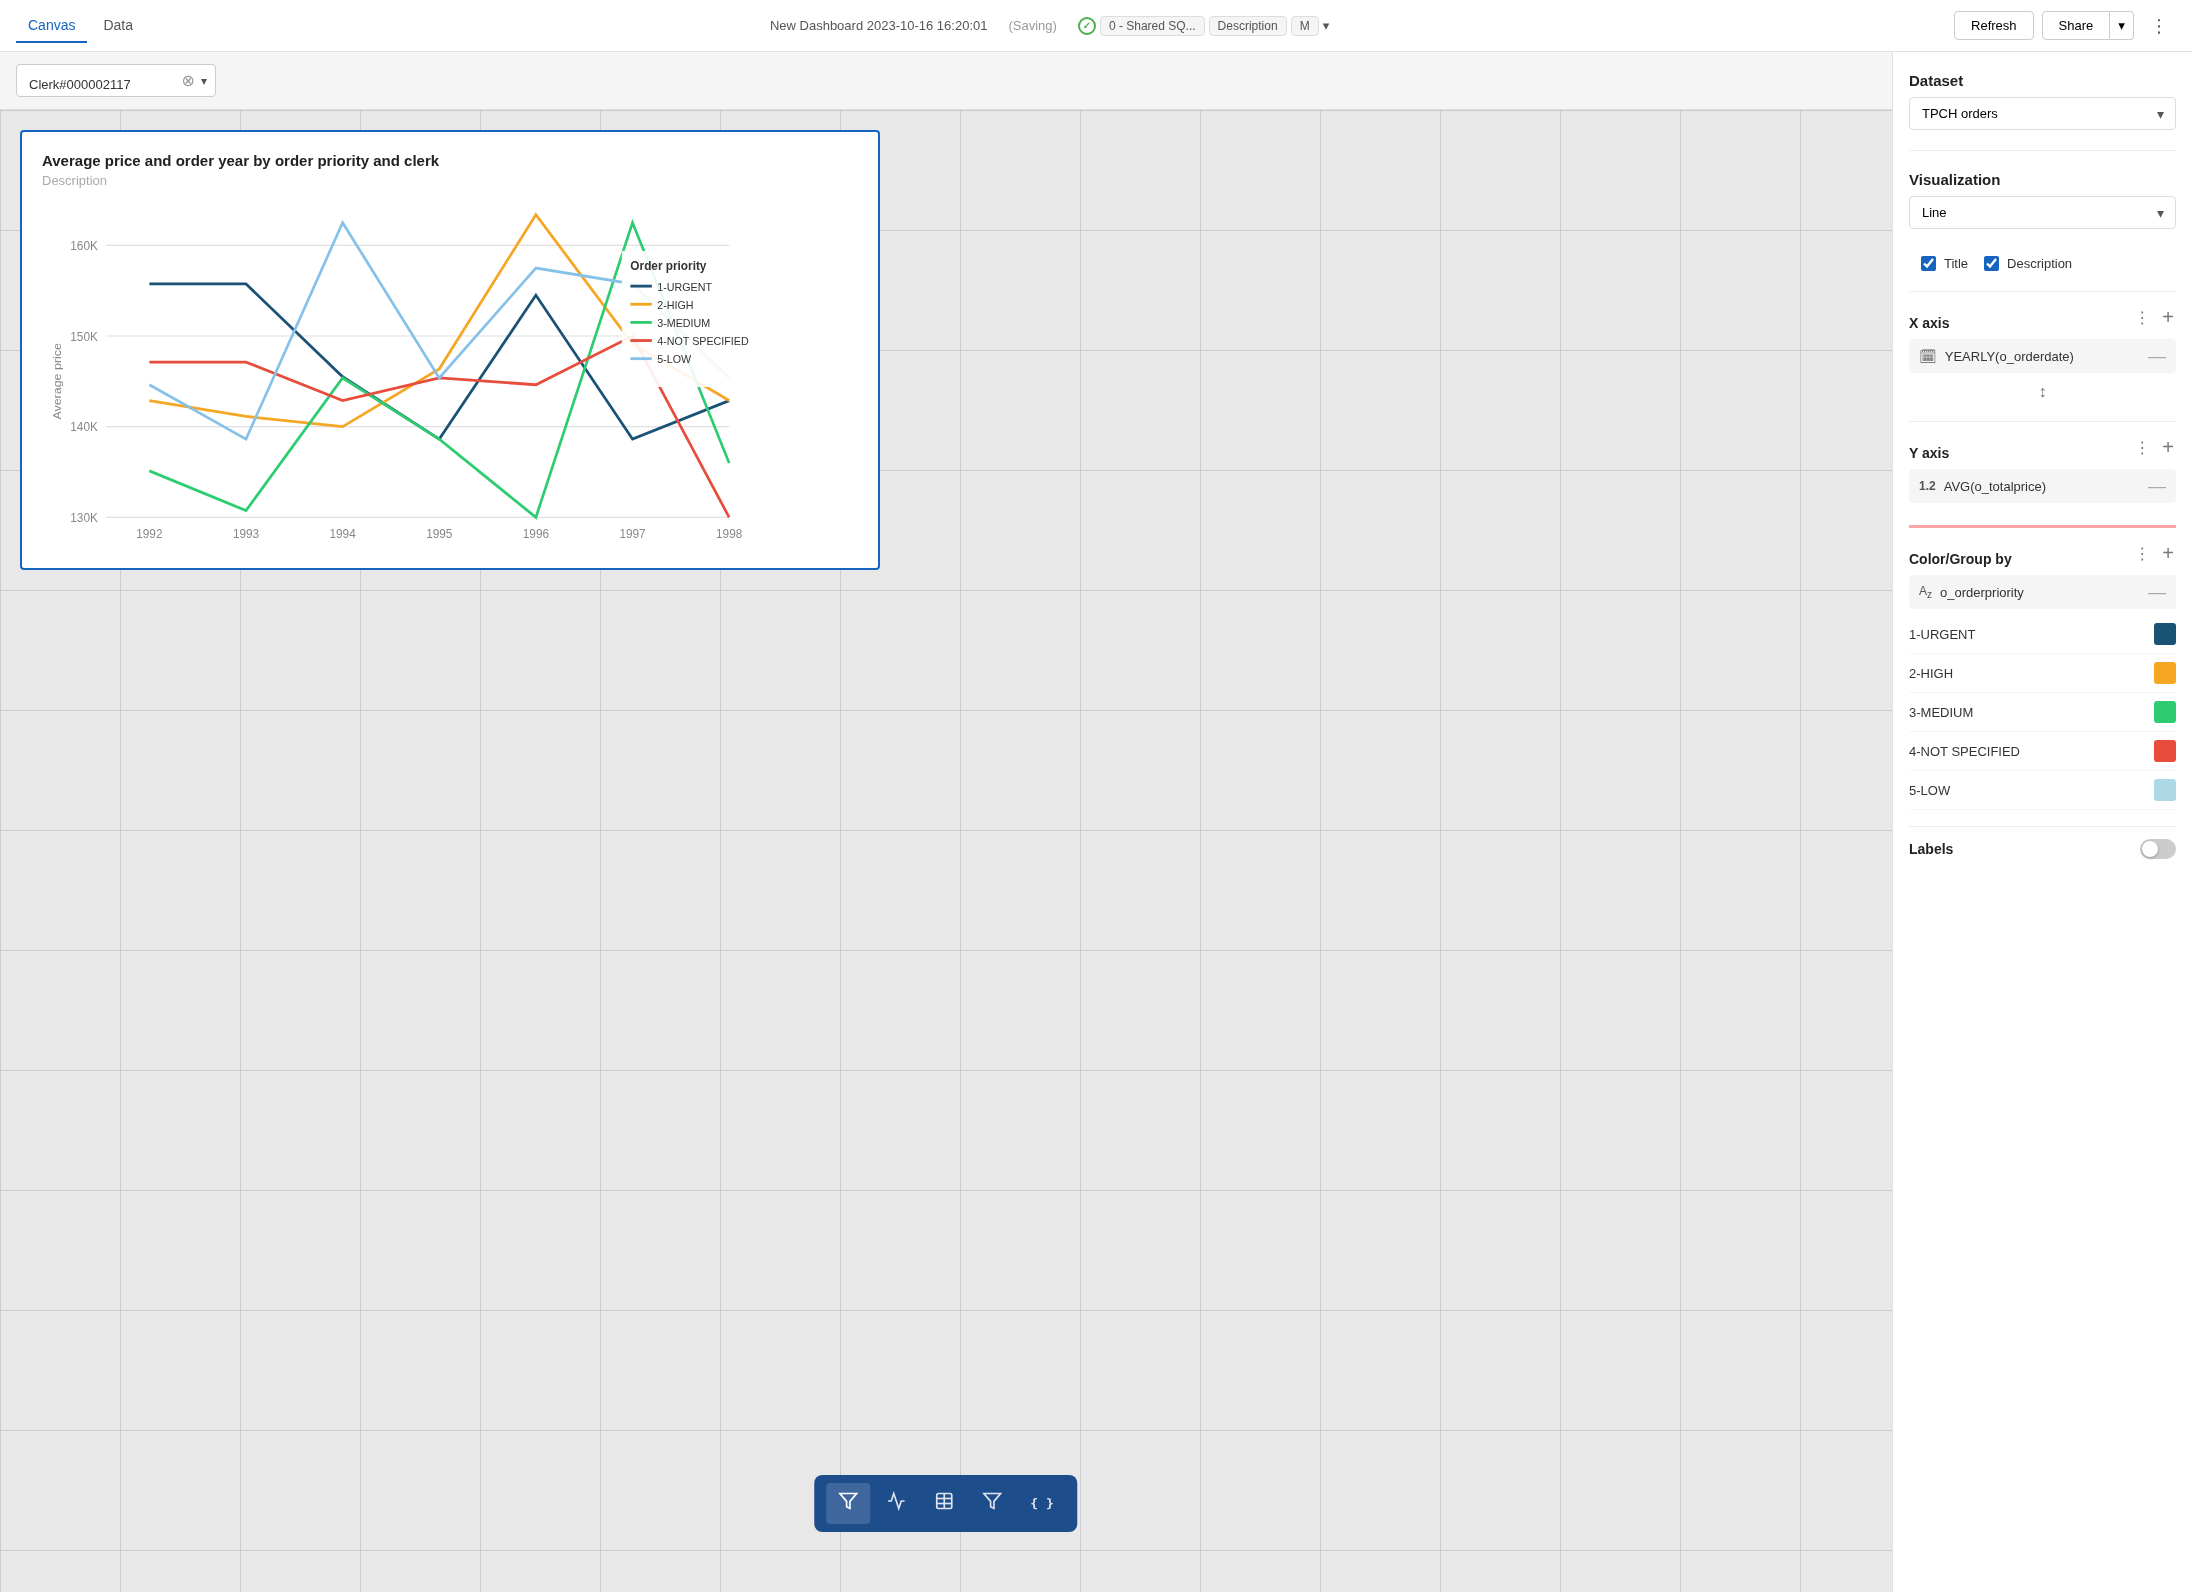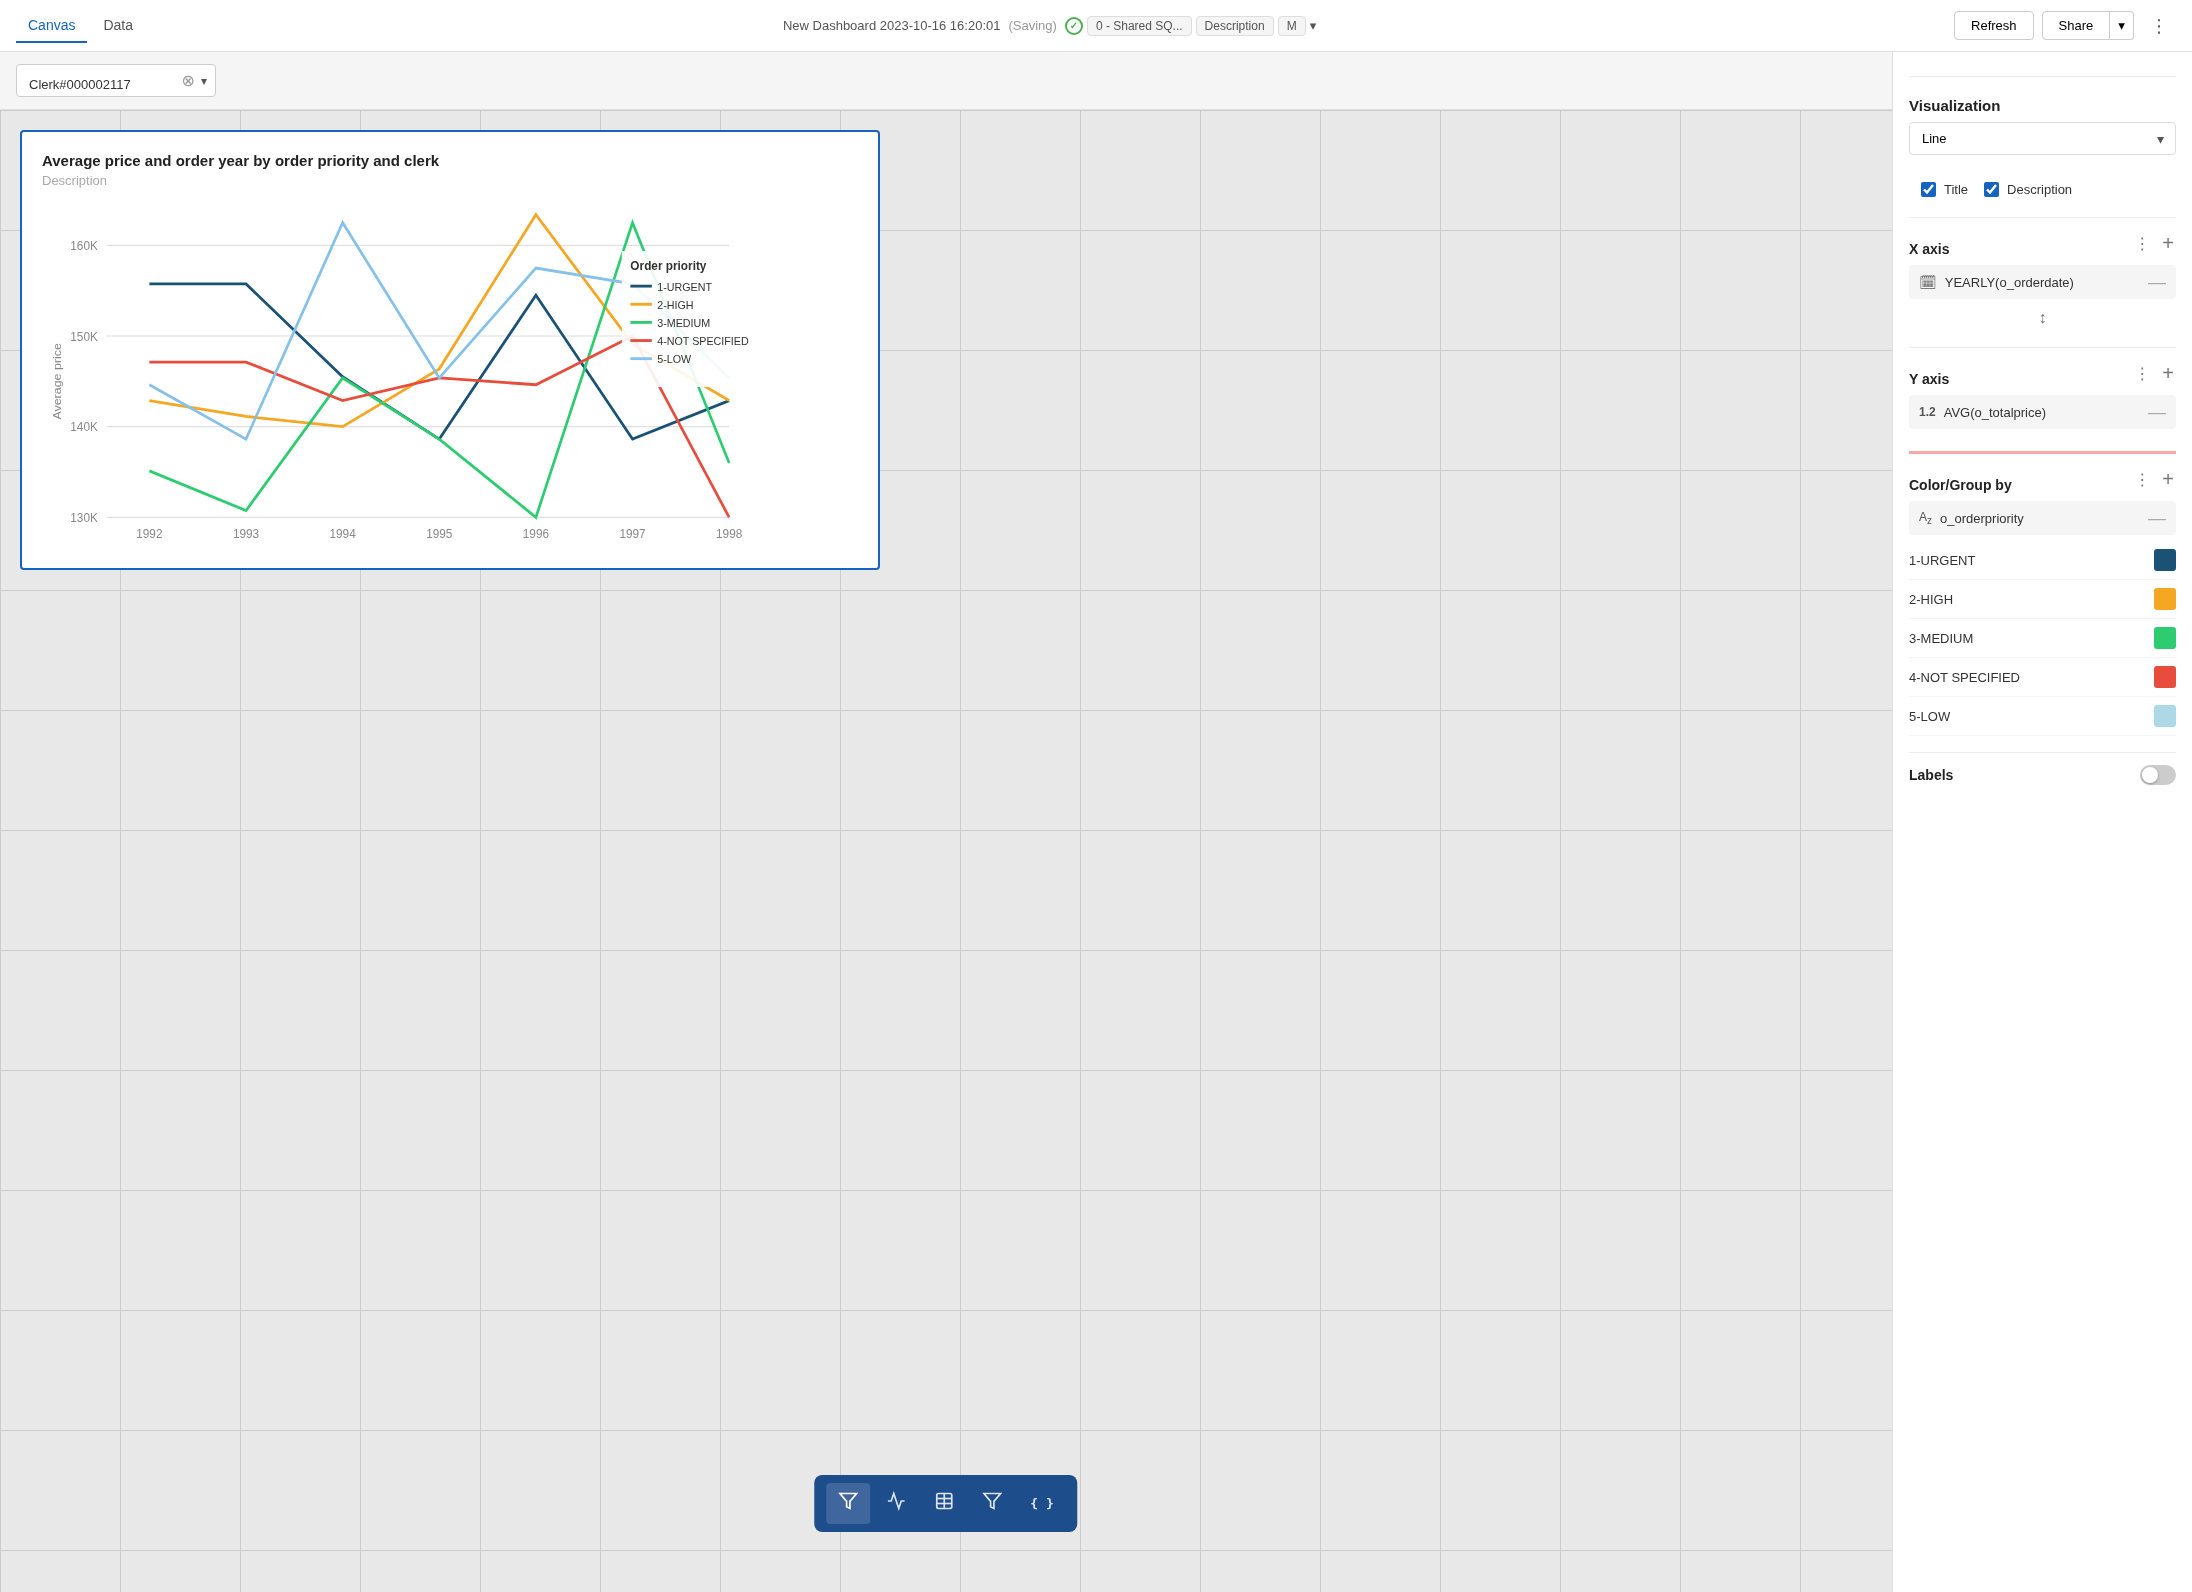--- a/index.html
+++ b/index.html
@@ -9,21 +9,21 @@
     .header {
       display: flex; align-items: center; height: 52px; background: #fff;
       border-bottom: 1px solid #e0e0e0; padding: 0 16px; gap: 16px;
     }
     .header-tabs { display: flex; gap: 4px; }
     .header-tab {
       padding: 8px 12px; cursor: pointer; font-size: 14px; color: #555;
       border-bottom: 2px solid transparent; font-weight: 500;
     }
     .header-tab.active { color: #1565c0; border-bottom: 2px solid #1565c0; }
-    .header-center { flex: 1; display: flex; align-items: center; justify-content: center; gap: 8px; font-size: 13px; color: #555; }
+    .header-center { flex: 1; display: flex; align-items: center; justify-content: center; gap: 21px; font-size: 13px; color: #555; }
     .header-status { display: flex; align-items: center; gap: 4px; }
     .status-circle { width: 18px; height: 18px; border-radius: 50%; border: 2px solid #4caf50; display: flex; align-items: center; justify-content: center; }
     .status-circle::after { content: '✓'; font-size: 10px; color: #4caf50; font-weight: bold; }
     .conn-badge { background: #f5f5f5; border: 1px solid #ddd; border-radius: 4px; padding: 2px 8px; font-size: 12px; color: #555; }
     .header-actions { display: flex; align-items: center; gap: 8px; }
     .btn { padding: 6px 16px; border-radius: 4px; border: 1px solid #ccc; background: #fff; cursor: pointer; font-size: 13px; font-weight: 500; }
     .btn-share { padding: 6px 16px; background: #fff; border: 1px solid #ccc; border-radius: 4px 0 0 4px; cursor: pointer; font-size: 13px; font-weight: 500; }
     .btn-share-caret { padding: 6px 8px; background: #fff; border: 1px solid #ccc; border-left: none; border-radius: 0 4px 4px 0; cursor: pointer; }
     .btn-dots { background: none; border: none; cursor: pointer; font-size: 18px; padding: 4px 8px; color: #555; }
 
@@ -208,20 +208,28 @@
             <polygon points="22 3 2 3 10 12.46 10 19 14 21 14 12.46 22 3"></polygon>
           </svg>
       </button>
       <button class="toolbar-btn" style="font-size:13px;color:white;font-family:monospace;font-weight:bold;">{ }</button>
     </div>
 
   </div>
 
   <div class="right-panel">
 
+    <div>
+      <div class="panel-section-label">Dataset</div>
+      <div class="select-wrapper">
+        <select>
+          <option>TPCH orders</option>
+        </select>
+      </div>
+    </div>
 
     <div class="divider"></div>
 
     <div>
       <div class="panel-section-label">Visualization</div>
       <div class="select-wrapper">
         <select>
           <option>Line</option>
         </select>
       </div>

